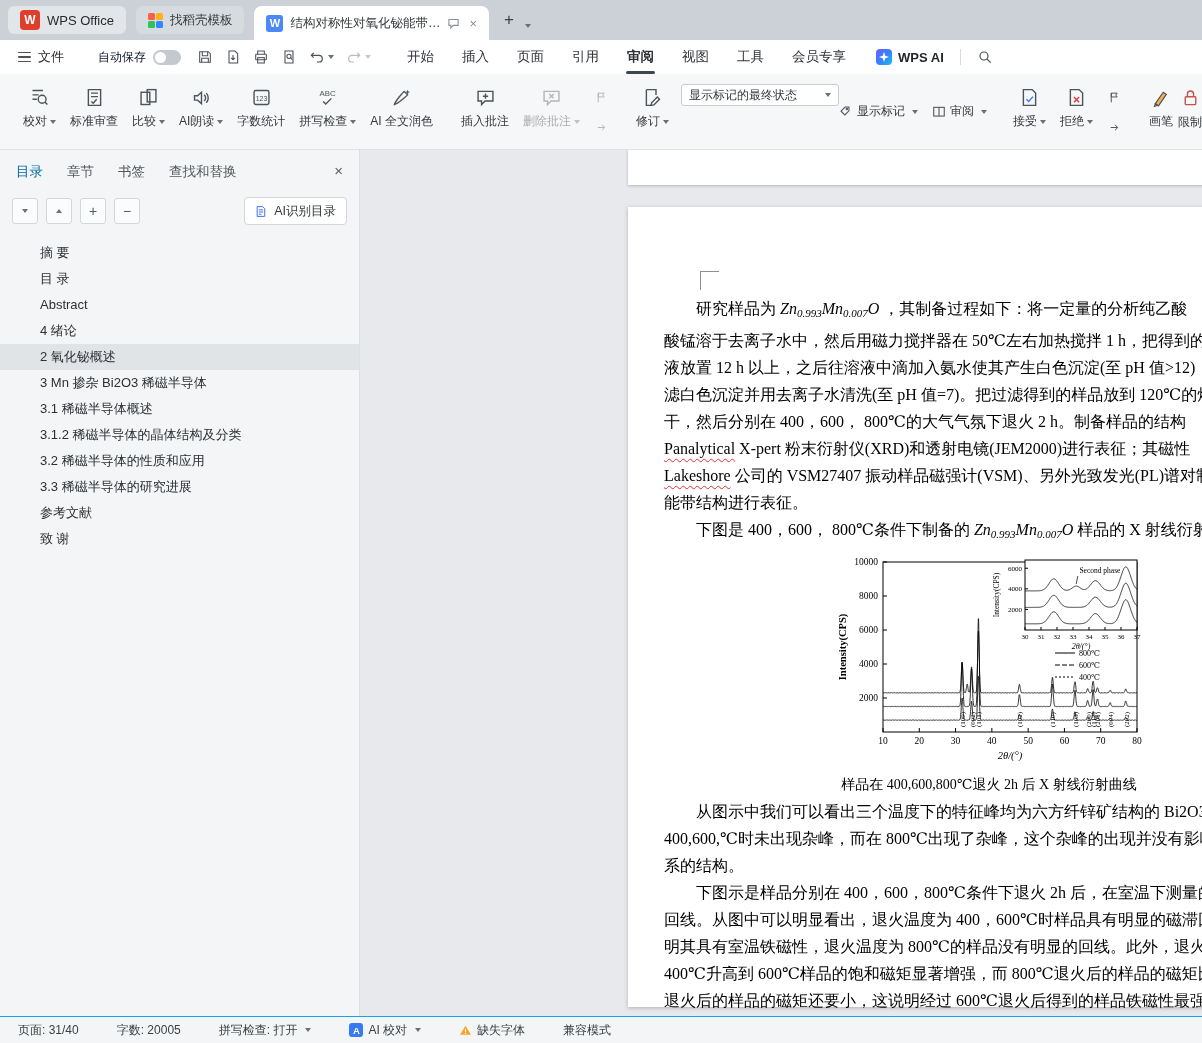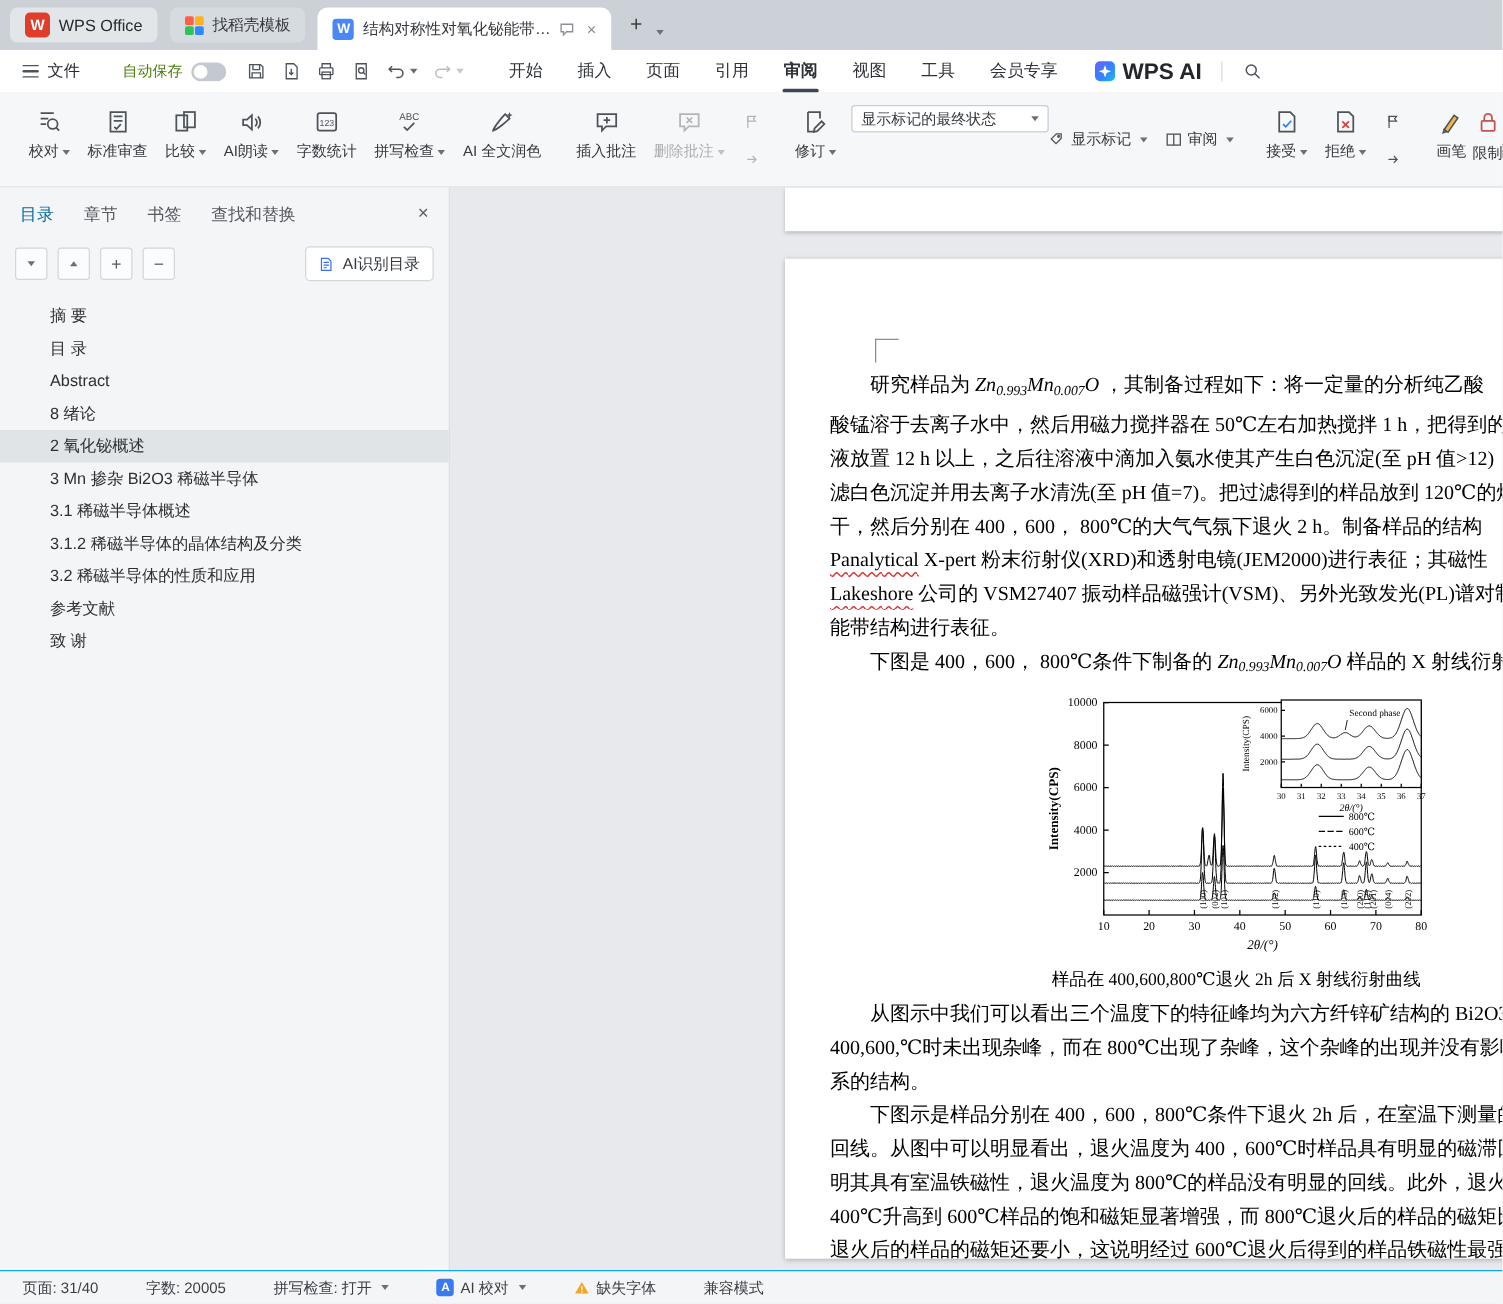--- a/index.html
+++ b/index.html
@@ -23,32 +23,32 @@
   .tplico i:nth-child(3){background:#2fc25b;}.tplico i:nth-child(4){background:#2f88ff;}
   .tabx{color:#888d92;font-size:13px;padding:0 2px;line-height:1;}
   .tabplus{width:24px;height:24px;margin:0 0 8px 8px;display:flex;align-items:center;justify-content:center;font-size:17px;color:#3c4146;}
   .tabdrop{margin:0 0 12px 4px;}
 
   
   .menubar{position:absolute;top:40px;left:0;right:0;height:34px;background:#fff;display:flex;align-items:center;}
   .mfile{display:flex;align-items:center;gap:7px;margin-left:18px;font-size:13px;color:#26292d;}
   .hamb{display:inline-flex;flex-direction:column;gap:3px;}
   .hamb i{width:13px;height:1.6px;background:#4d5359;border-radius:1px;}
-  .autosave{display:flex;align-items:center;gap:7px;margin-left:34px;font-size:12px;color:#4d7c0f;}
+  .autosave{display:flex;align-items:center;gap:7px;margin-left:34px;font-size:12px;color:#0f172a;}
   .toggle{width:28px;height:15px;border-radius:8px;background:#c3c9ce;position:relative;display:inline-block;}
   .knob{position:absolute;left:2px;top:2px;width:11px;height:11px;border-radius:50%;background:#fff;}
   .qbar{display:flex;align-items:center;gap:12px;margin-left:16px;}
   .qbtn{display:flex;align-items:center;color:#4d5359;}
   .qbtn.dis{opacity:.38;}
   .ic16{width:16px;height:16px;}
   .mtabs{display:flex;margin-left:22px;height:34px;}
   .mtab{padding:0 14px;font-size:13.5px;line-height:34px;color:#2f3338;position:relative;}
   .mtab.active{font-weight:700;}
   .mtab.active::after{content:'';position:absolute;left:13px;right:13px;bottom:0;height:3px;border-radius:2px;background:#3d4753;}
-  .wpsai{display:flex;align-items:center;gap:6px;margin-left:16px;font-size:18px;font-weight:700;color:#23262a;}
+  .wpsai{display:flex;align-items:center;gap:6px;margin-left:16px;font-size:13px;font-weight:700;color:#23262a;}
   .ailogo{width:16px;height:16px;border-radius:4px;background:linear-gradient(135deg,#6a5cff,#2f88ff 60%,#19c3e6);display:flex;align-items:center;justify-content:center;}
   .vdiv{width:1px;height:16px;background:#d8dbde;margin:0 16px;}
 
   
   .ribbon{position:absolute;top:74px;left:0;right:0;height:76px;background:#f6f7f9;border-bottom:1px solid #dfe2e5;display:flex;align-items:stretch;padding:6px 0 4px 12px;box-sizing:border-box;}
   .rgroup{display:flex;align-items:stretch;gap:2px;padding:0 5px;}
   .rdiv{width:1px;background:#e0e3e6;margin:5px 3px;}
   .rbtn{display:flex;flex-direction:column;align-items:center;justify-content:flex-start;padding:4px 6px;border-radius:4px;}
   .rbtn .ric{height:26px;display:flex;align-items:center;}
   .rlb{font-size:12px;color:#35393d;display:flex;align-items:center;margin-top:3px;white-space:nowrap;}
@@ -501,26 +501,27 @@
             <path d="M7 9h8M7 13h8M7 17h5"></path>
           </svg>
         </span>
       <span>AI识别目录</span>
     </span>
   </div>
   <div class="toclist" id="toc-list">
       <div class="tocitem">摘  要</div>
       <div class="tocitem">目  录</div>
       <div class="tocitem">Abstract</div>
-      <div class="tocitem">8 绪论</div>
+      <div class="tocitem">4 绪论</div>
       <div class="tocitem active">2 氧化铋概述</div>
       <div class="tocitem">3 Mn 掺杂 Bi2O3 稀磁半导体</div>
       <div class="tocitem">3.1 稀磁半导体概述</div>
       <div class="tocitem">3.1.2 稀磁半导体的晶体结构及分类</div>
       <div class="tocitem">3.2 稀磁半导体的性质和应用</div>
+      <div class="tocitem">3.3 稀磁半导体的研究进展</div>
       <div class="tocitem">参考文献</div>
       <div class="tocitem">致  谢</div>
     </div>
 </div>
 
 <div class="docarea">
   <div class="prevpage"></div>
   <div class="page">
     <div class="cropmark"></div>
     <div class="doccontent" id="doc-content">

